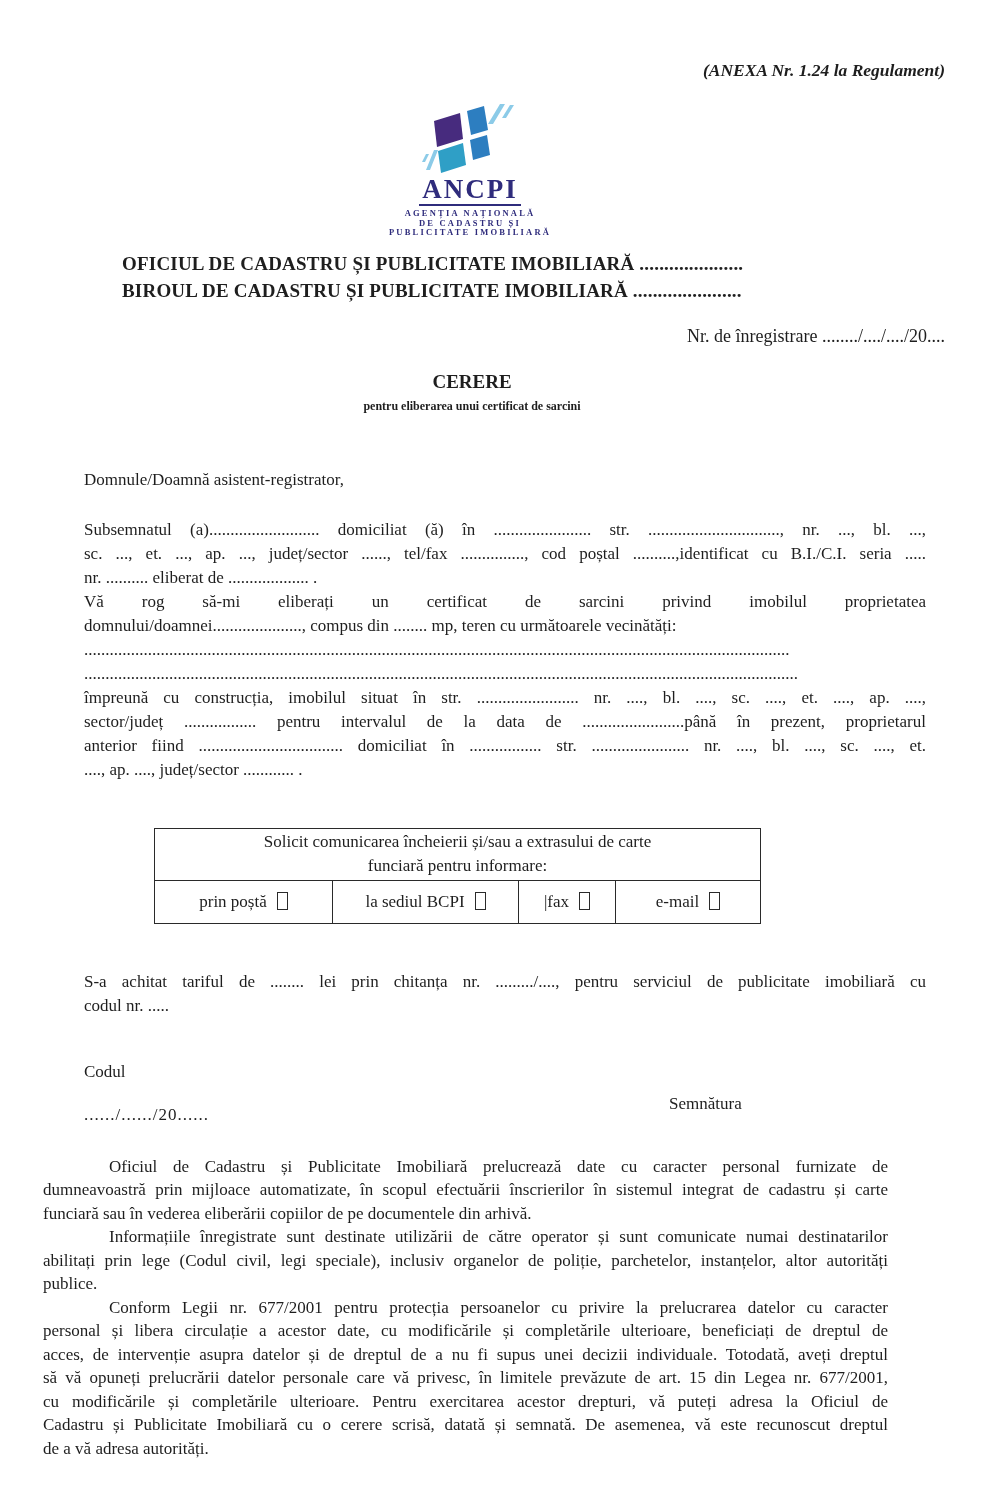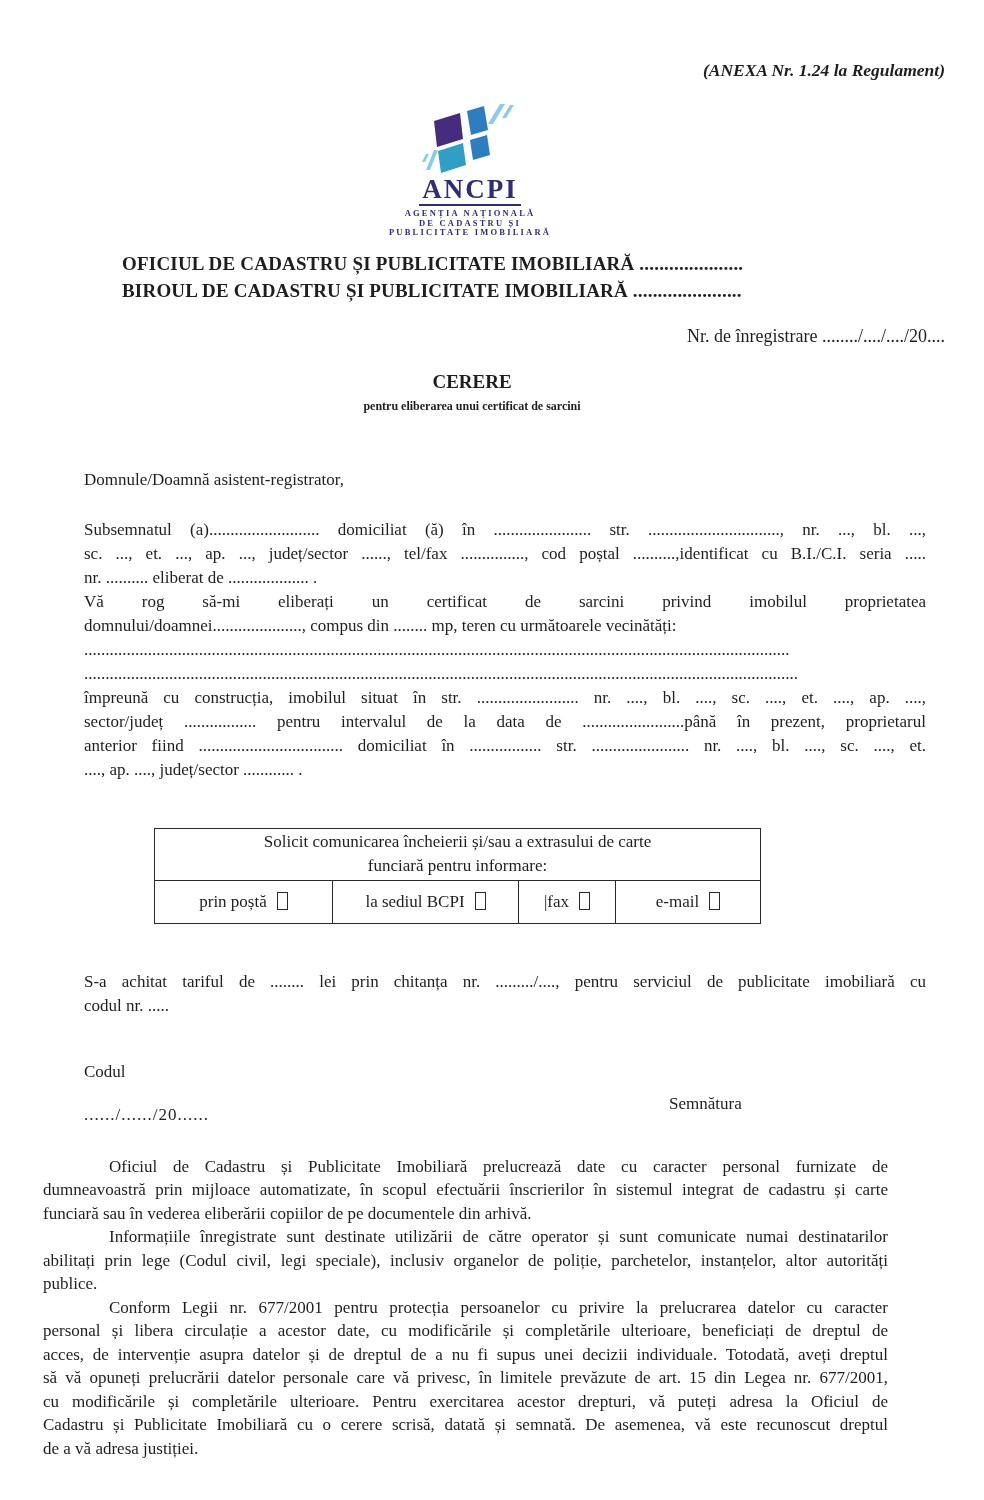--- a/index.html
+++ b/index.html
@@ -181,17 +181,17 @@
         <div class="line">abilitați prin lege (Codul civil, legi speciale), inclusiv organelor de poliție, parchetelor, instanțelor, altor autorități</div>
         <div class="line">publice.</div>
       </div>
     <div class="fpara jpara">
         <div class="line">Conform Legii nr. 677/2001 pentru protecția persoanelor cu privire la prelucrarea datelor cu caracter</div>
         <div class="line">personal și libera circulație a acestor date, cu modificările și completările ulterioare, beneficiați de dreptul de</div>
         <div class="line">acces, de intervenție asupra datelor și de dreptul de a nu fi supus unei decizii individuale. Totodată, aveți dreptul</div>
         <div class="line">să vă opuneți prelucrării datelor personale care vă privesc, în limitele prevăzute de art. 15 din Legea nr. 677/2001,</div>
         <div class="line">cu modificările și completările ulterioare. Pentru exercitarea acestor drepturi, vă puteți adresa la Oficiul de</div>
         <div class="line">Cadastru și Publicitate Imobiliară cu o cerere scrisă, datată și semnată. De asemenea, vă este recunoscut dreptul</div>
-        <div class="line">de a vă adresa justiției.</div>
+        <div class="line">de a vă adresa autorități.</div>
       </div>
   </div>
 
 </div>
 
 </body></html>

